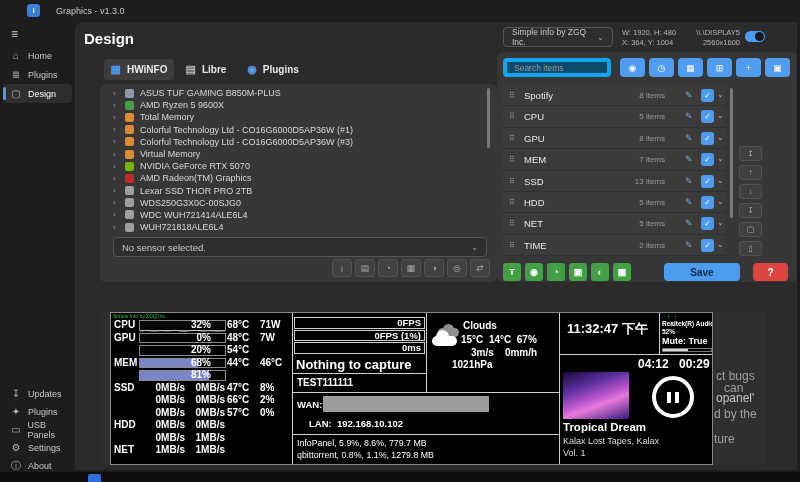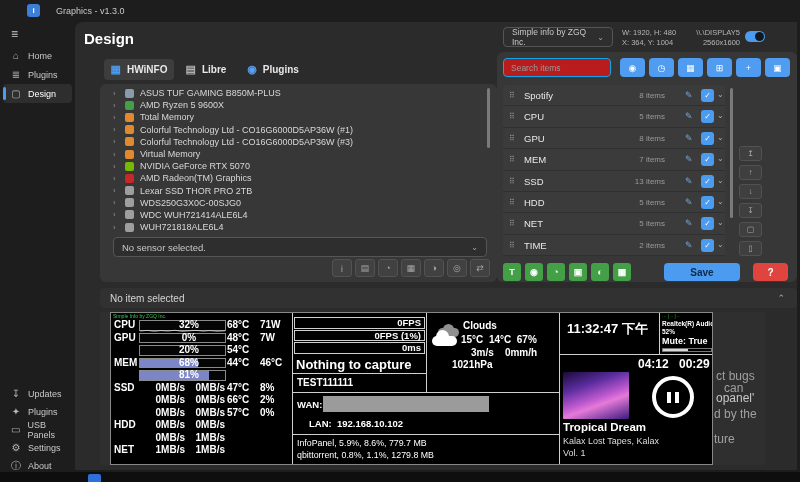--- a/index.html
+++ b/index.html
@@ -37,21 +37,21 @@
   .selectbox .val{padding-left:8px;font-size:9.5px;}
   .selectbox .chev{margin-left:auto;padding-right:8px;font-size:8px;color:#aaa;}
   .toolrow{position:absolute;display:flex;gap:3px;}
   .minibtn{width:20px;height:18px;background:#414141;border:1px solid #525252;border-radius:3px;box-sizing:border-box;
            display:flex;align-items:center;justify-content:center;font-size:9px;color:#a5a5a5;}
   
   .sizeinfo{position:absolute;font-size:7.5px;line-height:9.5px;color:#b5b5b5;}
   .toggle{position:absolute;left:745px;top:31px;width:20px;height:11px;background:#4b9bf0;border-radius:6px;}
   .toggle .knob{position:absolute;right:1px;top:1px;width:9px;height:9px;background:#14181d;border-radius:50%;}
   .rpanel{position:absolute;left:497px;top:52px;width:300px;height:230px;background:#373737;border-radius:6px;}
-  .search{position:absolute;left:503px;top:58px;width:108px;height:19px;background:#b91c1c;border:1px solid #0ea5e9;
+  .search{position:absolute;left:503px;top:58px;width:108px;height:19px;background:#0c4a6e;border:4px solid #0ea5e9;
           border-radius:4px;box-sizing:border-box;color:#ddd;font-size:8.5px;padding-left:7px;outline:none;
           font-family:"Liberation Sans",sans-serif;}
   .search::placeholder{color:#999;}
   .bluebtns{position:absolute;left:620px;top:58px;display:flex;gap:4px;}
   .bluebtn{width:25px;height:19px;background:#4f9cf0;border-radius:4px;display:flex;align-items:center;
            justify-content:center;font-size:9px;color:#fff;}
   .grow{position:absolute;left:503px;width:222px;height:21.4px;background:#3b3b3b;border-bottom:1px solid #303030;box-sizing:border-box;}
   .grow .drag{position:absolute;left:6px;top:6px;font-size:8px;color:#9a9a9a;}
   .grow .gname{position:absolute;left:21px;top:5px;font-size:9.5px;color:#e8e8e8;}
   .grow .gcount{position:absolute;right:60px;top:6px;font-size:8px;color:#9a9a9a;}
@@ -76,21 +76,21 @@
   .noitem .chev{margin-left:auto;padding-right:12px;font-size:9px;color:#aaa;}
   
   .pvstrip{position:absolute;left:100px;top:312px;width:665px;height:153px;background:#2f2f2f;}
   .preview{position:absolute;left:110px;top:312px;width:603px;height:153px;background:#000;border:1px solid #888;
            box-sizing:border-box;overflow:hidden;}
   .pv-line{position:absolute;background:#cfcfcf;}
   .wm{position:absolute;left:2px;top:0;font-size:5px;color:#2fd24a;line-height:6px;white-space:nowrap;}
   .srow{position:absolute;left:0;width:181px;height:12.5px;}
   .srow span{line-height:12.5px;color:#fff;font-weight:bold;font-size:10px;white-space:pre;}
   .srow .lab{position:absolute;left:3px;}
-  .srow .pct{position:absolute;left:36px;width:84px;text-align:center;}
+  .srow .pct{position:absolute;left:16px;width:84px;text-align:right;}
   .srow .tmp{position:absolute;left:116px;}
   .srow .ext{position:absolute;left:149px;}
   .srow .v1{position:absolute;left:26px;width:48px;text-align:right;}
   .srow .v2{position:absolute;left:76px;width:38px;text-align:right;}
   .gbox{position:absolute;left:28px;top:1px;width:87px;height:10.5px;border:1px solid #8a8a8a;box-sizing:border-box;background:#050505;}
   .bfill{height:100%;background:#7b85c8;}
   .w68{width:68%;} .w81{width:81%;}
   .fbox{position:absolute;left:183px;width:131px;height:11.5px;border:1px solid #d0d0d0;box-sizing:border-box;
         font-size:9.5px;line-height:10px;text-align:right;padding-right:3px;color:#fff;font-weight:bold;}
   .pvt{position:absolute;color:#fff;white-space:pre;}
@@ -402,24 +402,20 @@
     <div class="greenbtn">
         <span>◐</span>
       </div>
     <div class="greenbtn">
         <span>▦</span>
       </div>
   </div>
   <div class="savebtn">Save</div>
   <div class="helpbtn">?</div>
 
-  <div class="noitem">
-    <span class="lbl">No item selected</span>
-    <span class="chev">⌃</span>
-  </div>
 
   <div class="pvstrip"></div>
   <div class="preview">
     <div class="wm">Simple Info by ZGQ Inc.</div>
 
     <div class="srow" style="top:6px;">
       <span class="lab">CPU</span>
       <div class="gbox"><svg width="85" height="8" viewBox="0 0 85 8">
             <polyline points="0,4 7,3.4 14,4.2 21,3.6 28,4 35,3.3 42,4.3 49,3.8 56,3.4 63,4.1 70,3.6 77,4.2 85,3.8" fill="none" stroke="#ddd" stroke-width="0.8"></polyline>
           </svg></div>

